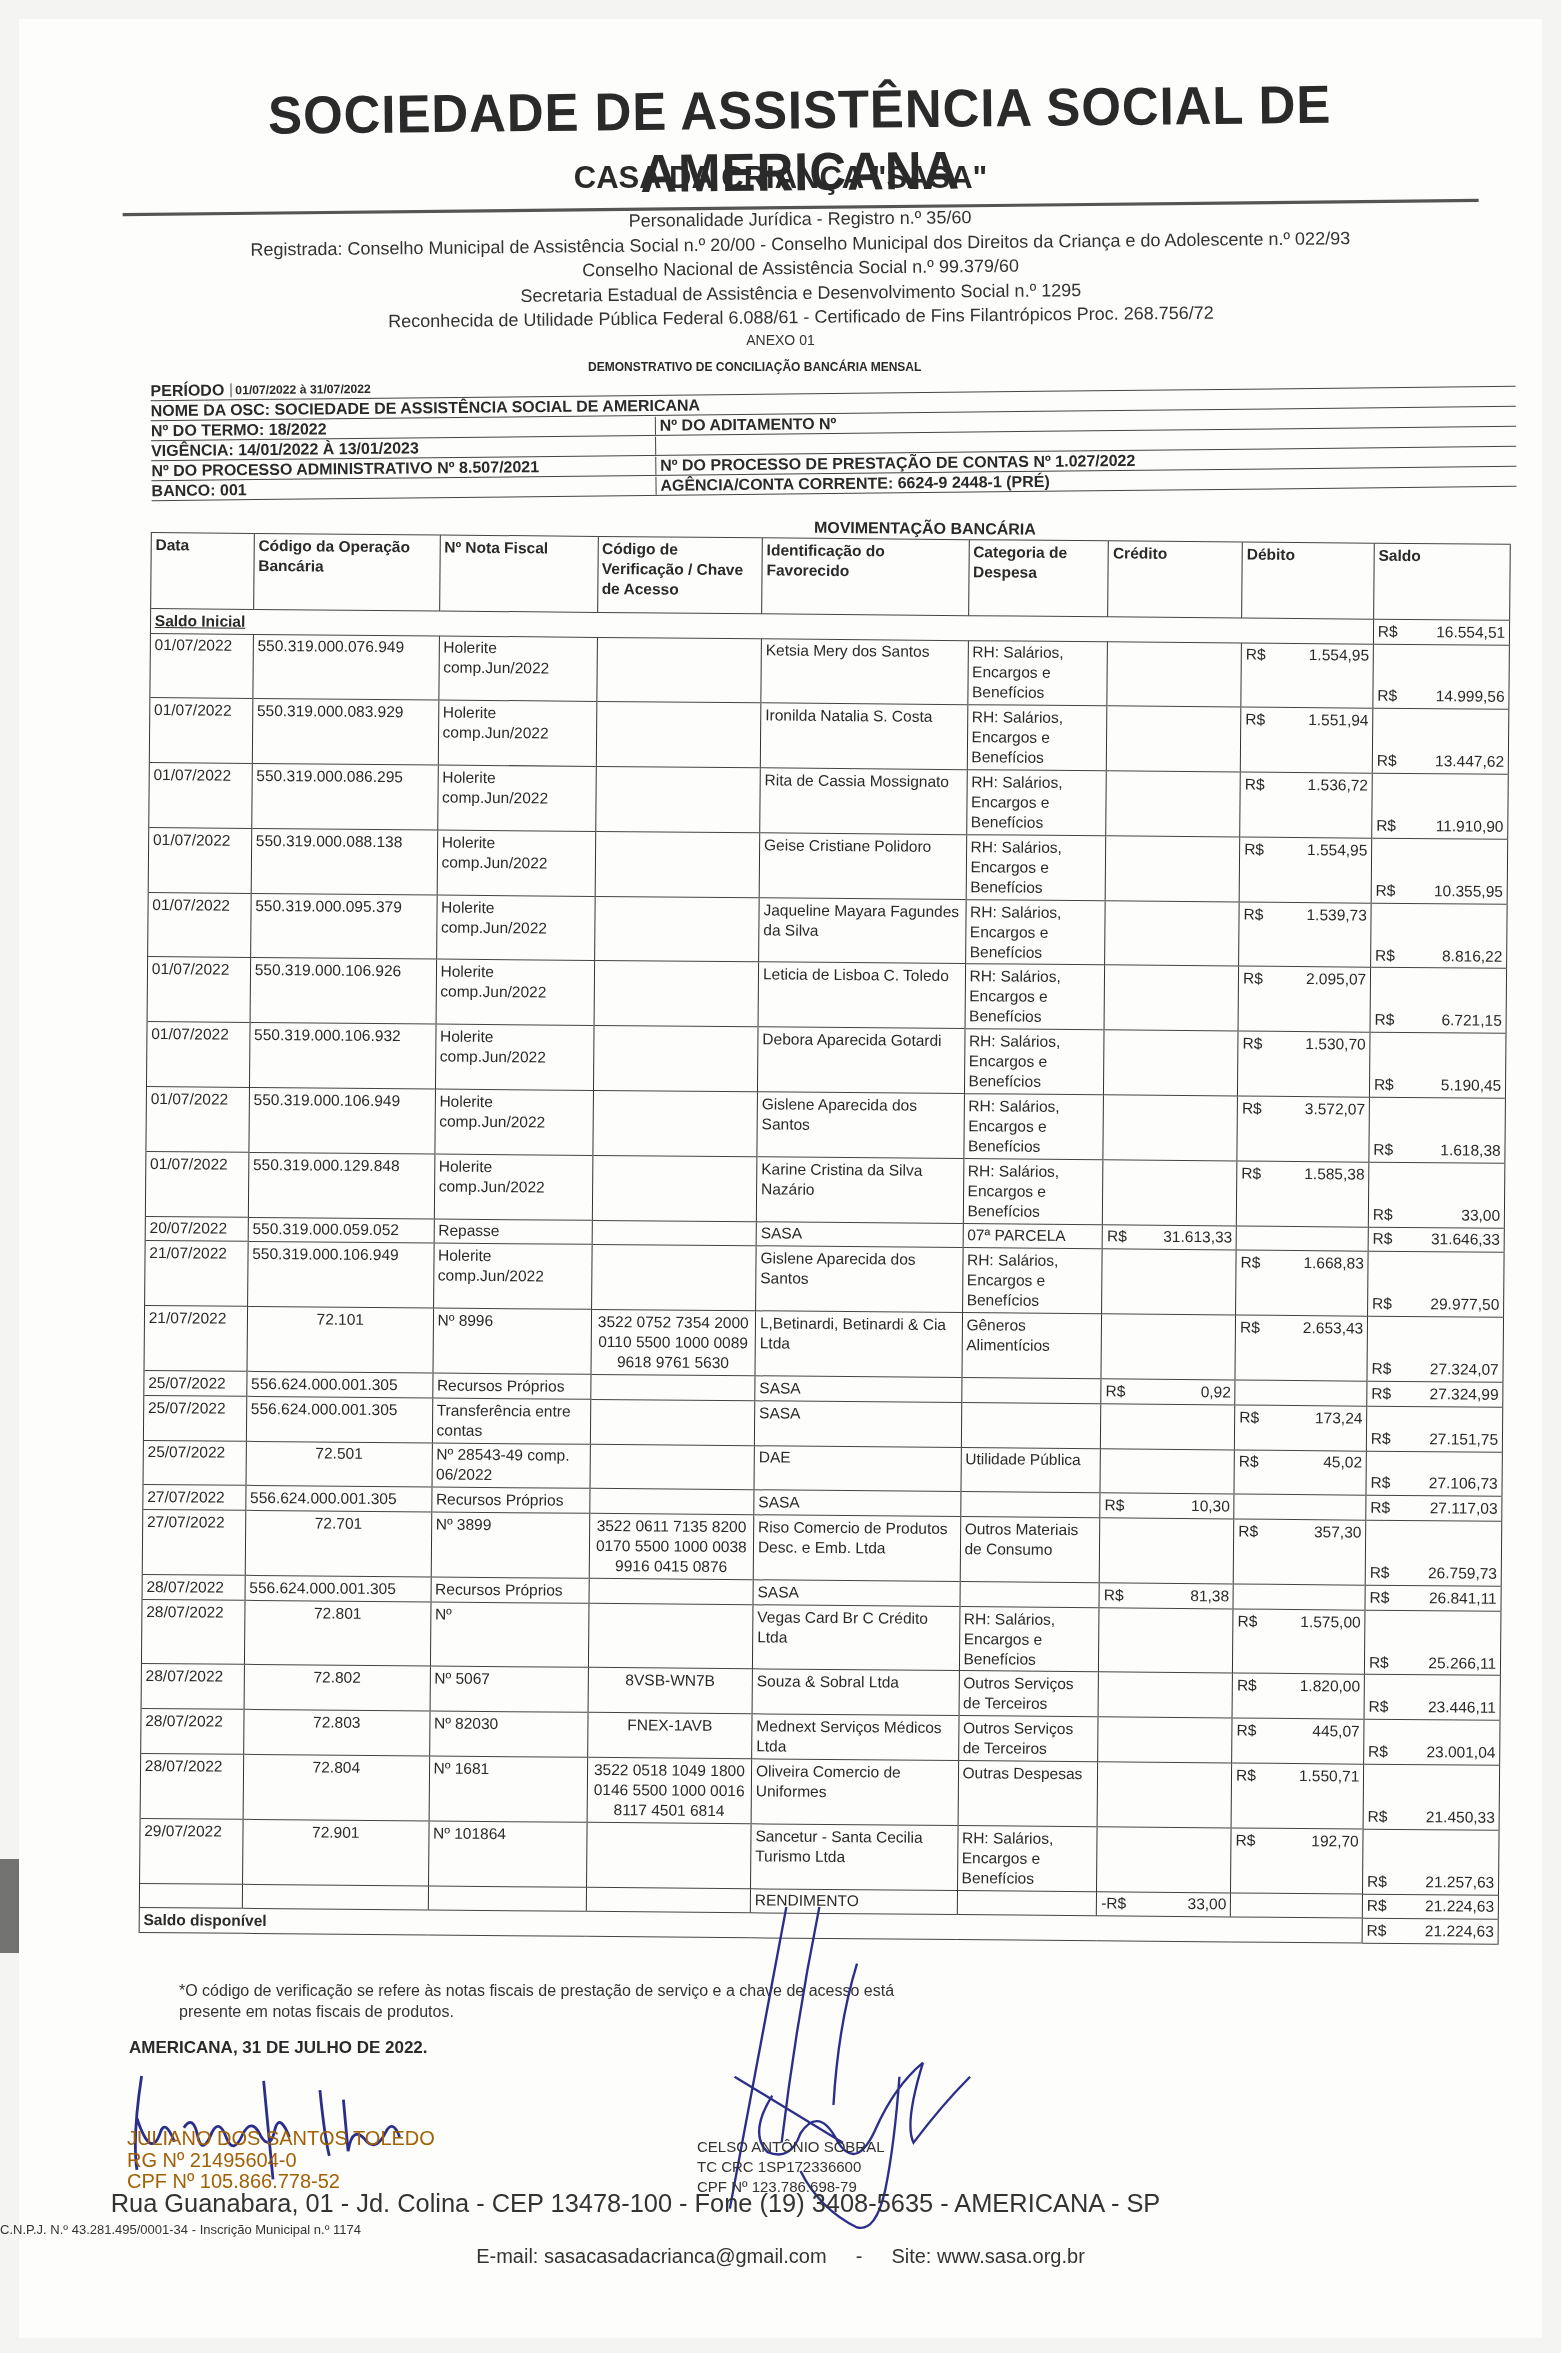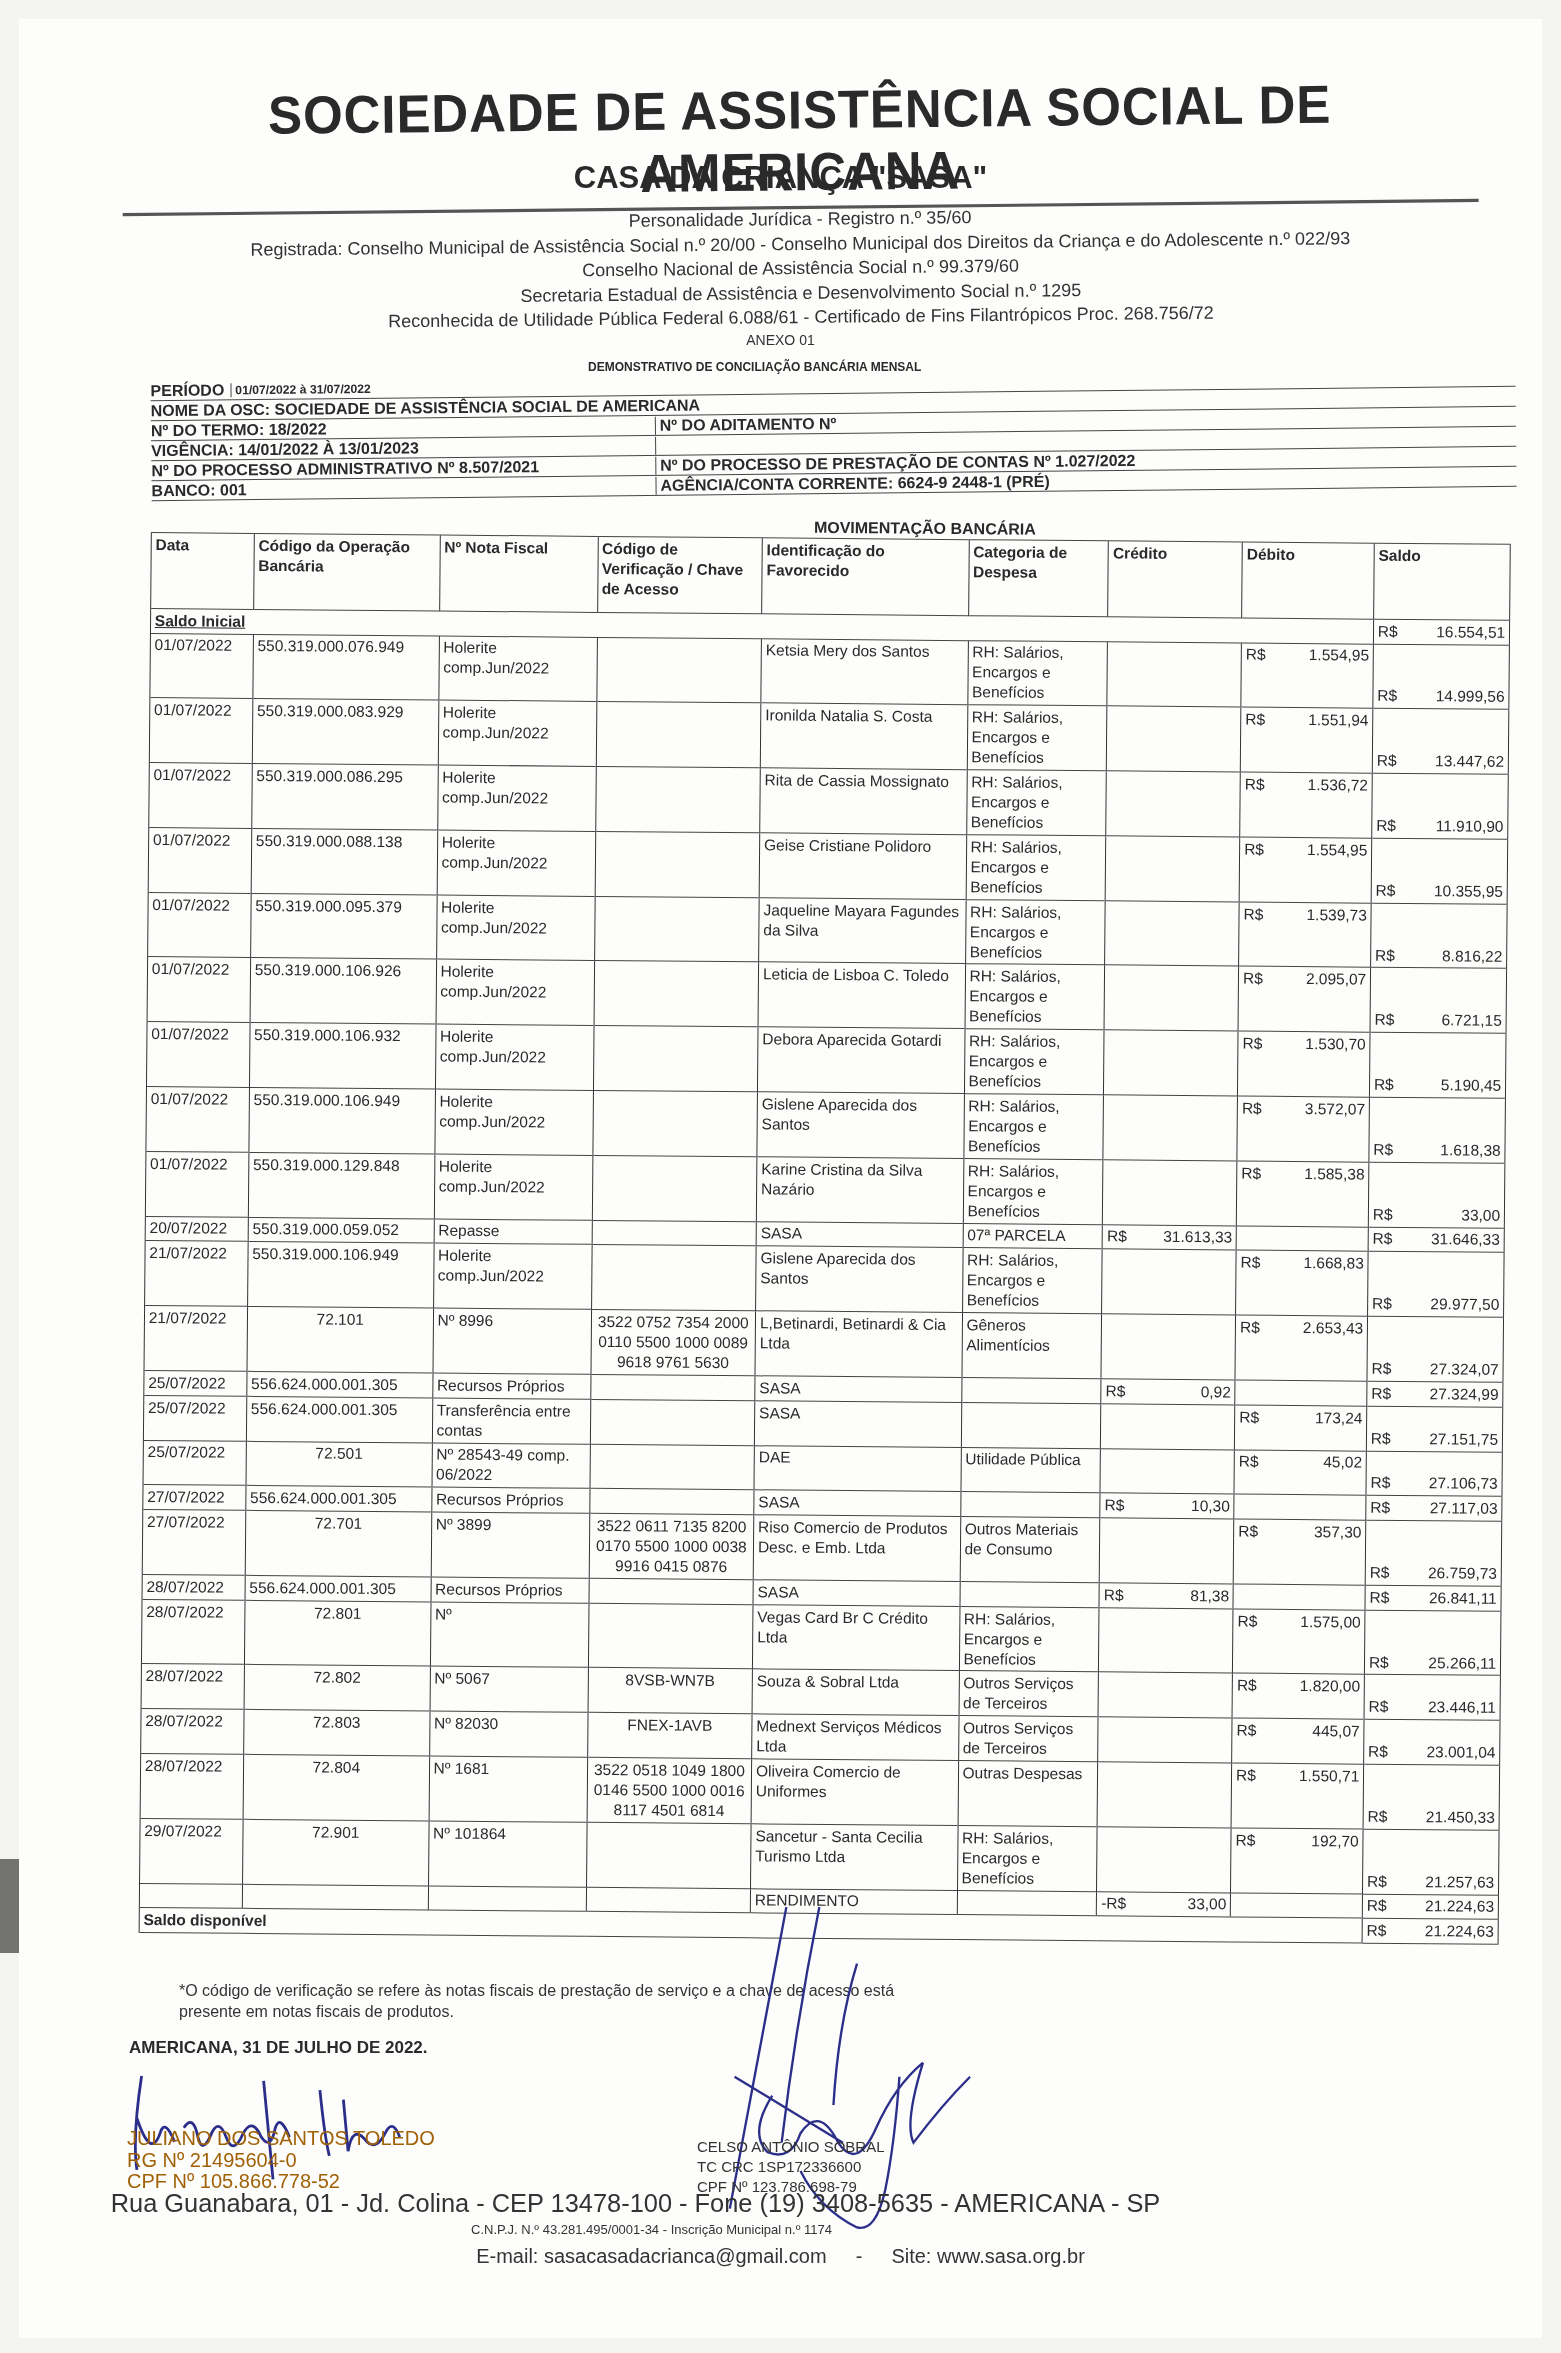--- a/index.html
+++ b/index.html
@@ -49,21 +49,21 @@
   .center { text-align: center; }
   .bold { font-weight: bold; }
   .uline { text-decoration: underline; }
 
   .footnote { position: absolute; left: 179px; top: 1980px; font-size: 16px; line-height: 21px; color: #333; width: 777px; }
   .city-date { position: absolute; left: 129px; top: 2038px; font-size: 17px; font-weight: bold; color: #2a2a2a; }
   .sig1 { position: absolute; left: 127px; top: 2128px; font-size: 20px; line-height: 21.7px; color: #a16207; }
   .sig2 { position: absolute; left: 697px; top: 2137px; font-size: 15px; line-height: 20px; color: #333; }
   .sig-ink { position: absolute; }
   .footer-addr { position: absolute; left: 0; top: 2189px; width: 1271px; text-align: center; font-size: 25.4px; color: #333; }
-  .footer-cnpj { position: absolute; left: 0; top: 2222px; width: 1303px; text-align: center; font-size: 13px; color: #333; }
+  .footer-cnpj { position: absolute; left: 0; top: 2222px; width: 1303px; font-size: 13px; color: #333; }
   .footer-contact { position: absolute; left: 0; top: 2245px; width: 1561px; text-align: center; font-size: 20px; color: #333; }
   .footer-contact .sep { margin: 0 23.5px; }
   .edge { position: absolute; left: 0; top: 1859px; width: 19px; height: 94px; background: #1a1a1a; opacity: .6; }
 </style>
 </head>
 <body>
 
 <div class="page"></div>
 <div class="edge"></div>
 

